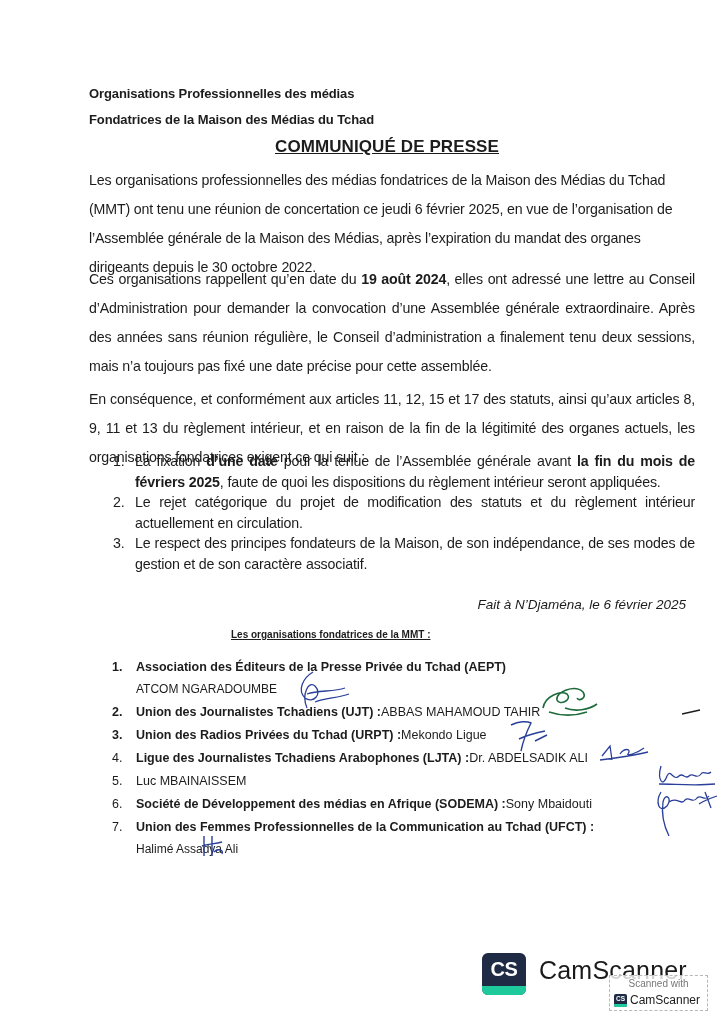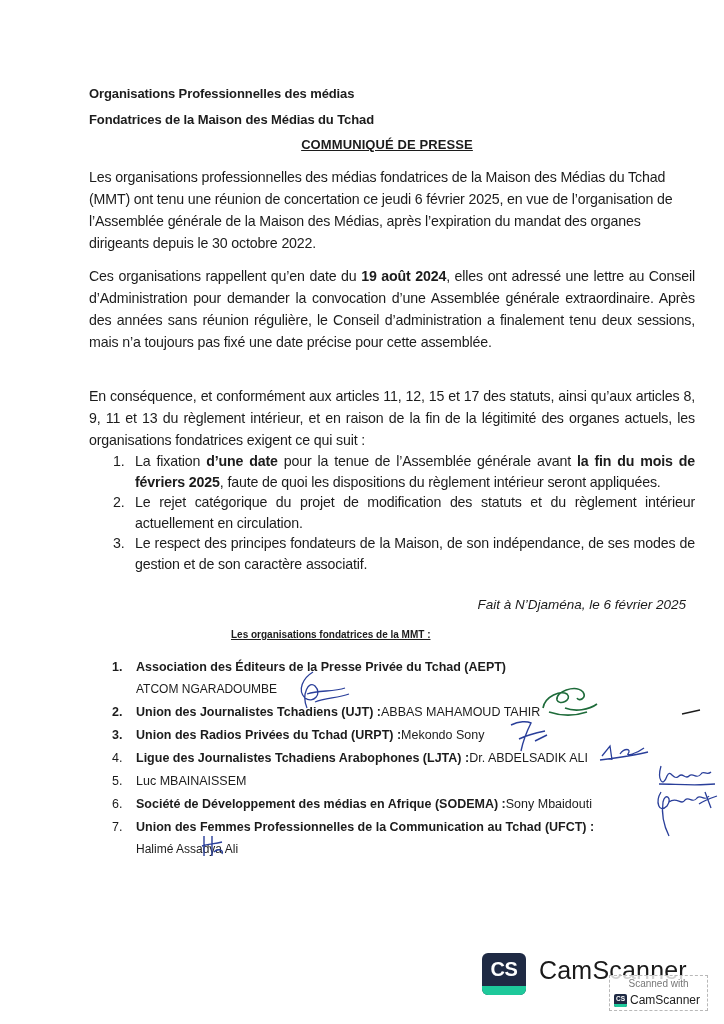--- a/index.html
+++ b/index.html
@@ -6,23 +6,23 @@
     html, body { width: 724px; height: 1024px; background: #ffffff; overflow: hidden; }
     body { position: relative; font-family: "Liberation Sans", sans-serif; color: #1c1c1c; }
 
     .page { position: absolute; left: 0; top: 0; width: 724px; height: 1024px; }
 
     .hdr { position: absolute; left: 89px; font-weight: bold; font-size: 13px; letter-spacing: -0.1px; }
     .hdr1 { top: 86px; }
     .hdr2 { top: 112px; }
 
     .title { position: absolute; left: 0; width: 720px; top: 137px; text-align: center; padding-left: 54px;
-             font-weight: bold; font-size: 13px; text-decoration: underline; letter-spacing: 0.1px; }
+             font-weight: bold; font-size: 17px; text-decoration: underline; letter-spacing: 0.1px; }
 
-    .para { position: absolute; left: 89px; width: 606px; font-size: 14.2px; line-height: 22px; text-align: justify; letter-spacing: -0.15px; }
+    .para { position: absolute; left: 89px; width: 606px; font-size: 14.2px; line-height: 29px; text-align: justify; letter-spacing: -0.15px; }
     .p1 { top: 166px; text-align: left; }
     .p2 { top: 265px; }
     .p3 { top: 385px; }
 
     .demands { position: absolute; left: 113px; top: 451px; width: 582px; font-size: 14.2px; line-height: 20.6px; letter-spacing: -0.15px; }
     .demand { display: flex; }
     .demand .num { width: 22px; flex: none; }
     .demand .txt { flex: 1; text-align: justify; }
     .demand b { font-weight: bold; }
 
@@ -100,21 +100,21 @@
       <span>ATCOM NGARADOUMBE</span>
     </div>
     <div class="org">
       <span class="n bold">2.</span>
       <span class="oname">Union des Journalistes Tchadiens (UJT) :</span>
       <span class="rep"> ABBAS MAHAMOUD TAHIR</span>
     </div>
     <div class="org">
       <span class="n bold">3.</span>
       <span class="oname">Union des Radios Privées du Tchad (URPT) :</span>
-      <span class="rep"> Mekondo Sony</span>
+      <span class="rep"> Mekondo Ligue</span>
     </div>
     <div class="org">
       <span class="n">4.</span>
       <span class="oname">Ligue des Journalistes Tchadiens Arabophones (LJTA) :</span>
       <span class="rep"> Dr. ABDELSADIK ALI</span>
     </div>
     <div class="org">
       <span class="n">5.</span>
       <span class="rep"> Luc MBAINAISSEM</span>
     </div>

